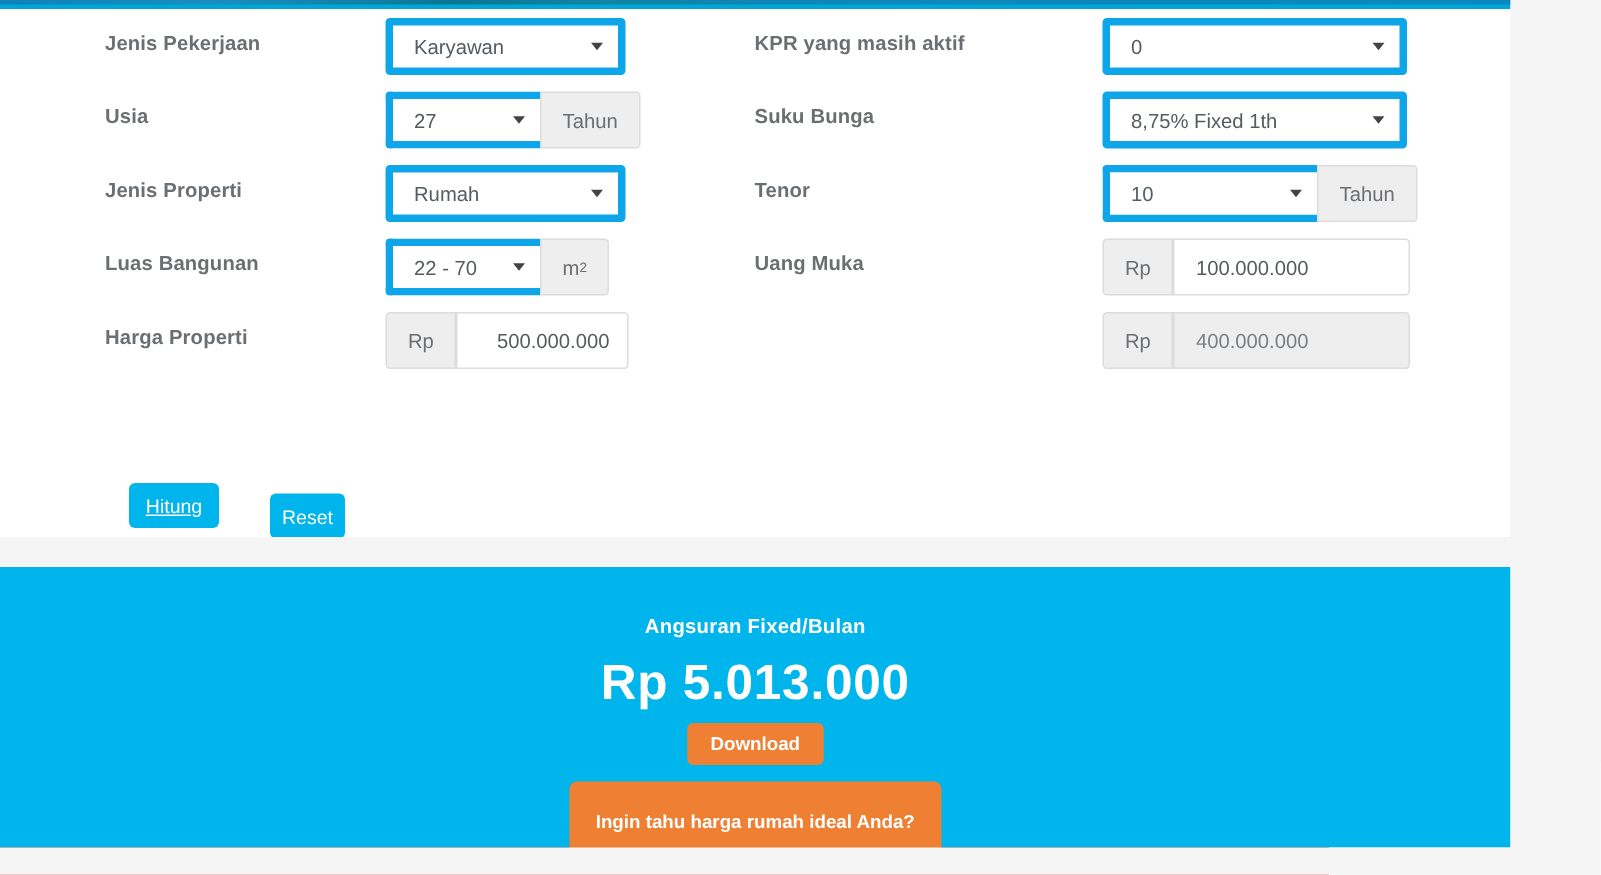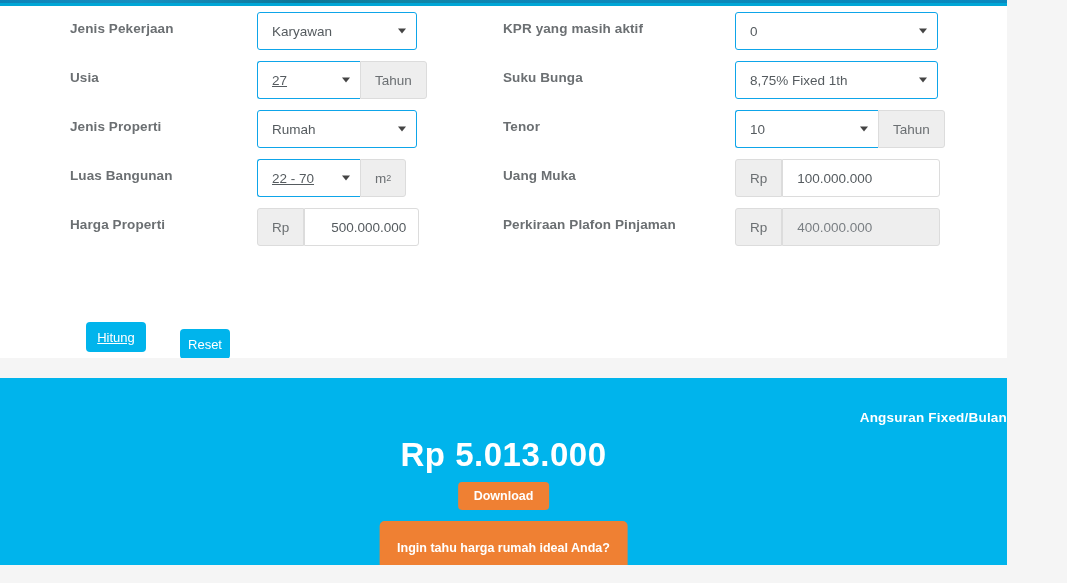--- a/index.html
+++ b/index.html
@@ -56,21 +56,21 @@
   .ctrl { position: absolute; top: 6px; }
   .col-left  .ctrl { left: 257px; }
   .col-right .ctrl { left: 302px; }
 
   
   .igroup { display: flex; align-items: stretch; height: 38px; }
 
   .select-box {
     position: relative;
     height: 38px;
-    border: 1px solid #0ea5e9;
+    border: 5px solid #0ea5e9;
     background: #fff;
     border-radius: 3px;
     display: flex; align-items: center;
     padding: 0 26px 0 14px;
     font-size: 13.5px;
     color: #555b5f;
     white-space: nowrap;
   }
   .select-box .caret {
     position: absolute; right: 10px; top: 50%;
@@ -103,21 +103,21 @@
     font-size: 13.5px;
     display: flex; align-items: center;
     padding: 0 14px;
     border-radius: 0 3px 3px 0;
     white-space: nowrap;
   }
   .txtinput.disabled { background: #eeeeee; color: #7a7f83; }
 
   
   .w-sel-full  { width: 160px; }
-  .w-sel-split { width: 103px; border-radius: 3px 0 0 3px; border-right: none; text-decoration: underline; }
+  .w-sel-split { width: 103px; border-radius: 3px 0 0 3px; border-right: none; }
   .w-sel-r-full  { width: 203px; }
   .w-sel-r-split { width: 143px; border-radius: 3px 0 0 3px; border-right: none; }
   .w-inp-left  { width: 115px; padding-left: 26px; }
   .w-inp-right { width: 158px; }
 
   
   .btn-row { position: absolute; left: 0; top: 299px; }
   .btn {
     position: absolute;
     height: 30px;
@@ -145,21 +145,20 @@
   .result {
     position: absolute; left: 0; top: 378px;
     width: 1007px; height: 187px;
     background: #00b4ec;
     text-align: center;
   }
   .result-title {
     position: absolute; left: 0; right: 0; top: 32px;
     font-size: 13.5px; font-weight: bold; color: #ffffff;
     letter-spacing: .2px;
-    text-align: right;
   }
   .result-amount {
     position: absolute; left: 0; right: 0; top: 58px;
     font-size: 33px; color: #ffffff; font-weight: bold;
     letter-spacing: .5px;
     text-align: center;
   }
   .btn-download {
     position: absolute; left: 50%; top: 104px;
     transform: translateX(-50%);
@@ -311,21 +310,20 @@
         <div class="lbl">Uang Muka</div>
         <div class="ctrl">
           <div class="igroup">
             <div class="addon left">Rp</div>
             <div class="txtinput w-inp-right">100.000.000</div>
           </div>
         </div>
       </div>
 
       <div class="form-row">
-        <div class="lbl">Perkiraan Plafon Pinjaman</div>
         <div class="ctrl">
           <div class="igroup">
             <div class="addon left">Rp</div>
             <div class="txtinput w-inp-right disabled">400.000.000</div>
           </div>
         </div>
       </div>
 
     </div>
 

